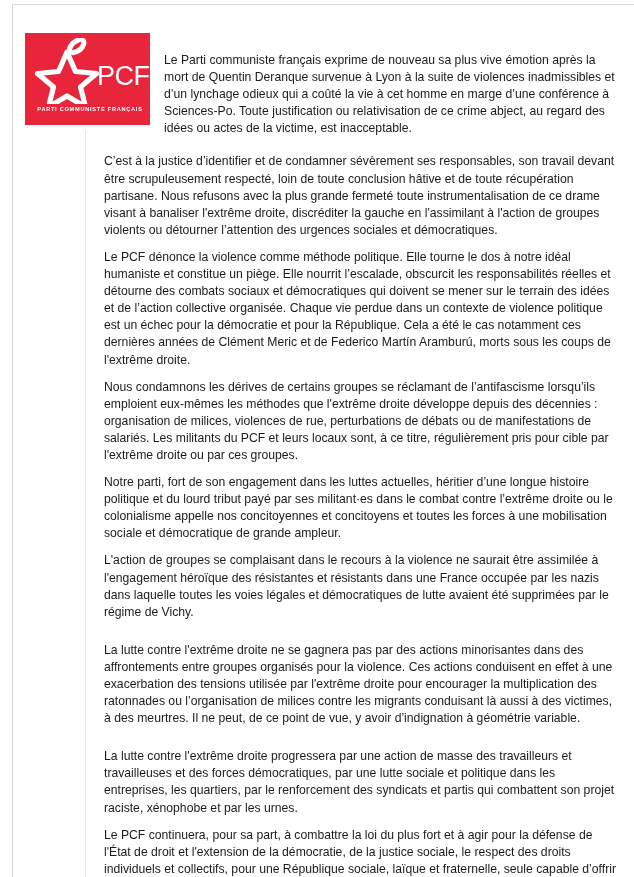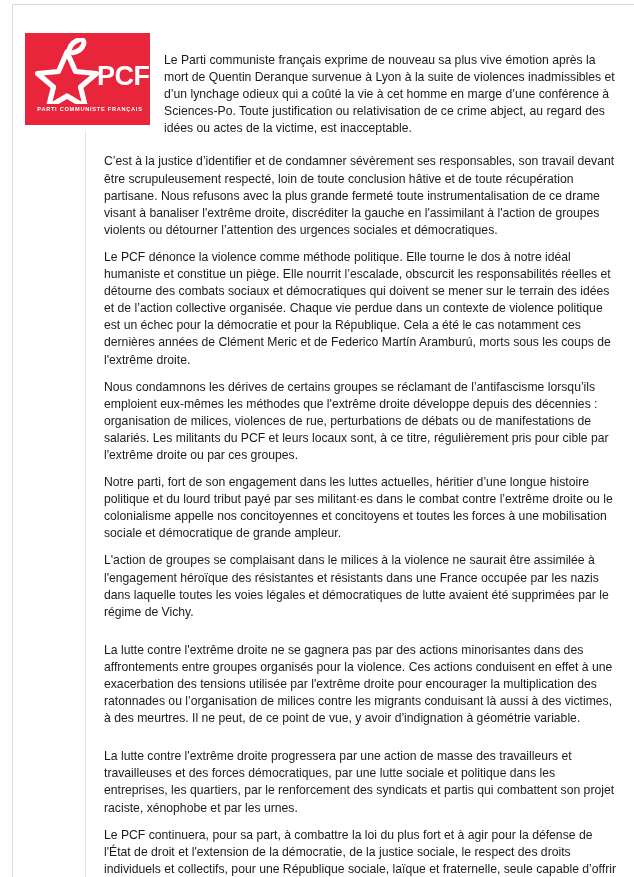--- a/index.html
+++ b/index.html
@@ -61,21 +61,21 @@
     top: 5px;
     width: 72px;
     height: 66px;
   }
   .logo-pcf {
     position: absolute;
     left: 72px;
     top: 30px;
     color: #ffffff;
     font-family: "Liberation Sans", sans-serif;
-    font-weight: bold;
+    font-weight: normal;
     font-size: 27px;
     letter-spacing: -0.5px;
     line-height: 1;
   }
   .logo-sub {
     position: absolute;
     left: 10px;
     top: 73px;
     width: 110px;
     color: #ffffff;
@@ -131,20 +131,20 @@
     <div class="logo-pcf">PCF</div>
     <div class="logo-sub">PARTI COMMUNISTE FRANÇAIS</div>
   </div>
 
   <div class="body-text">
     <p class="lead">Le Parti communiste français exprime de nouveau sa plus vive émotion après la mort de Quentin Deranque survenue à Lyon à la suite de violences inadmissibles et d’un lynchage odieux qui a coûté la vie à cet homme en marge d’une conférence à Sciences-Po. Toute justification ou relativisation de ce crime abject, au regard des idées ou actes de la victime, est inacceptable.</p>
     <p>C’est à la justice d’identifier et de condamner sévèrement ses responsables, son travail devant être scrupuleusement respecté, loin de toute conclusion hâtive et de toute récupération partisane. Nous refusons avec la plus grande fermeté toute instrumentalisation de ce drame visant à banaliser l'extrême droite, discréditer la gauche en l'assimilant à l'action de groupes violents ou détourner l’attention des urgences sociales et démocratiques.</p>
     <p>Le PCF dénonce la violence comme méthode politique. Elle tourne le dos à notre idéal humaniste et constitue un piège. Elle nourrit l’escalade, obscurcit les responsabilités réelles et détourne des combats sociaux et démocratiques qui doivent se mener sur le terrain des idées et de l’action collective organisée. Chaque vie perdue dans un contexte de violence politique est un échec pour la démocratie et pour la République. Cela a été le cas notamment ces dernières années de Clément Meric et de Federico Martín Aramburú, morts sous les coups de l'extrême droite.</p>
     <p>Nous condamnons les dérives de certains groupes se réclamant de l’antifascisme lorsqu’ils emploient eux-mêmes les méthodes que l'extrême droite développe depuis des décennies : organisation de milices, violences de rue, perturbations de débats ou de manifestations de salariés. Les militants du PCF et leurs locaux sont, à ce titre, régulièrement pris pour cible par l'extrême droite ou par ces groupes.</p>
     <p>Notre parti, fort de son engagement dans les luttes actuelles, héritier d’une longue histoire politique et du lourd tribut payé par ses militant·es dans le combat contre l’extrême droite ou le colonialisme appelle nos concitoyennes et concitoyens et toutes les forces à une mobilisation sociale et démocratique de grande ampleur.</p>
-    <p>L'action de groupes se complaisant dans le milices à la violence ne saurait être assimilée à l'engagement héroïque des résistantes et résistants dans une France occupée par les nazis dans laquelle toutes les voies légales et démocratiques de lutte avaient été supprimées par le régime de Vichy.</p>
+    <p>L'action de groupes se complaisant dans le recours à la violence ne saurait être assimilée à l'engagement héroïque des résistantes et résistants dans une France occupée par les nazis dans laquelle toutes les voies légales et démocratiques de lutte avaient été supprimées par le régime de Vichy.</p>
     <p class="gap-before">La lutte contre l'extrême droite ne se gagnera pas par des actions minorisantes dans des affrontements entre groupes organisés pour la violence. Ces actions conduisent en effet à une exacerbation des tensions utilisée par l'extrême droite pour encourager la multiplication des ratonnades ou l’organisation de milices contre les migrants conduisant là aussi à des victimes, à des meurtres. Il ne peut, de ce point de vue, y avoir d’indignation à géométrie variable.</p>
     <p class="gap-before">La lutte contre l'extrême droite progressera par une action de masse des travailleurs et travailleuses et des forces démocratiques, par une lutte sociale et politique dans les entreprises, les quartiers, par le renforcement des syndicats et partis qui combattent son projet raciste, xénophobe et par les urnes.</p>
     <p>Le PCF continuera, pour sa part, à combattre la loi du plus fort et à agir pour la défense de l'État de droit et l'extension de la démocratie, de la justice sociale, le respect des droits individuels et collectifs, pour une République sociale, laïque et fraternelle, seule capable d’offrir une issue démocratique à un système capitaliste en crise profonde.</p>
 
   </div>
 
 </div>
 
 </body></html>

